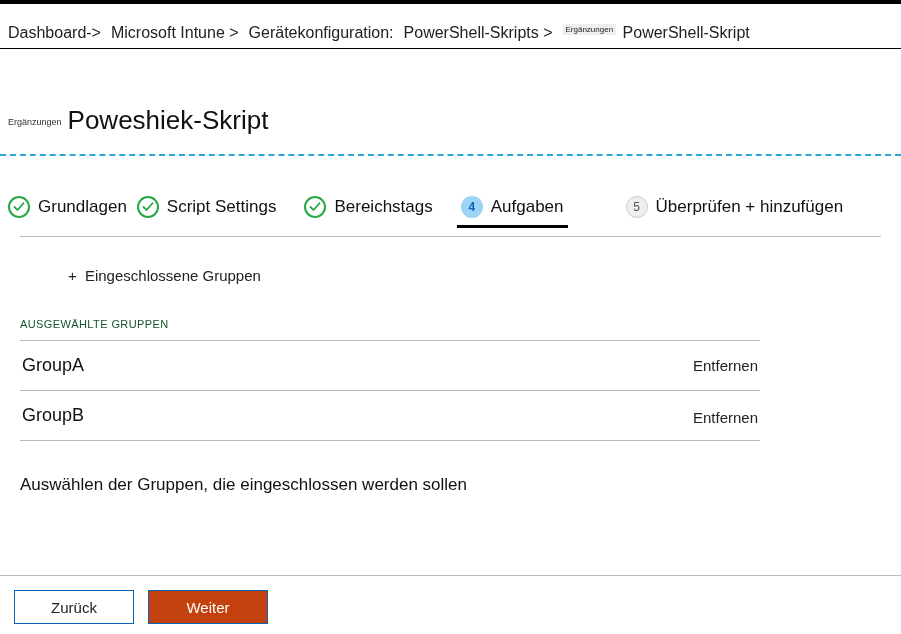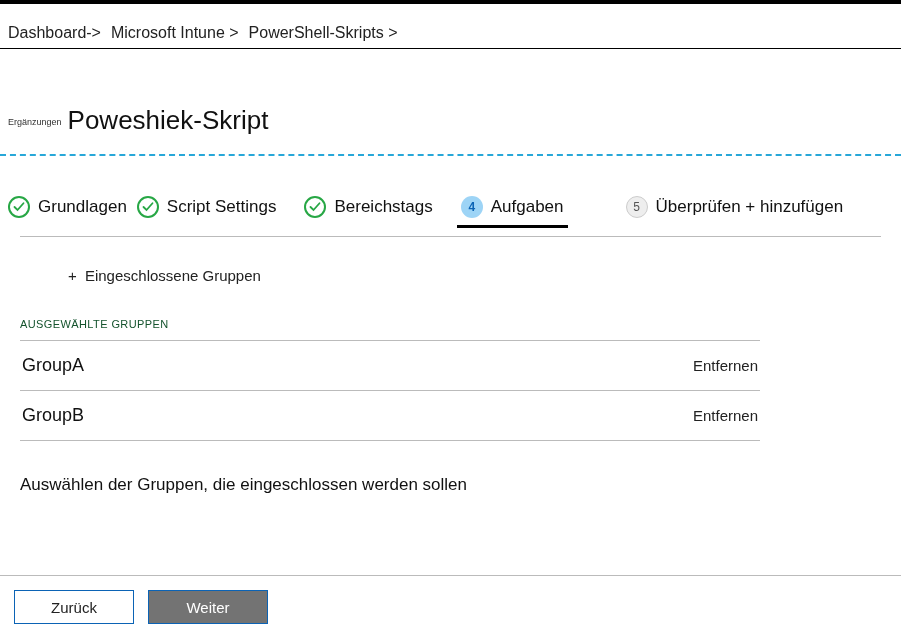--- a/index.html
+++ b/index.html
@@ -28,39 +28,44 @@
   .step-label { font-size:17px; }
   .active-label { font-weight:400; }
   .step-underline { position:absolute; left:-4px; right:-4px; bottom:-10px; height:3px; background:#000;}
   .wizard-bottom { border-bottom:1px solid #bbb; margin:8px 20px 0 20px;}
 
   .section { padding:22px 20px 0 20px; width:780px;}
   .add-row { font-size:15px; color:#222; padding:8px 0 12px 0;margin-left:48px;}
   .plus { font-weight:400; margin-right:4px; }
   .col-header { font-size:11px; letter-spacing:0.4px; color:#14532d; padding:22px 0 10px 0; }
   .group-row { display:flex; justify-content:space-between; align-items:center; border-top:1px solid #bbb; padding:14px 2px; font-size:18px;}
-  .group-row:last-of-type { border-bottom:1px solid #bbb; }
+  .group-row:last-of-type { border-bottom:1px solid #bbb;align-items:flex-end; }
   .remove { font-size:15px; color:#222; }
 
   .hint { font-size:17px; padding:34px 0 0 0; color:#111;}
 
   .footer { position:absolute; left:0; right:0; bottom:10px; border-top:1px solid #bbb; padding:14px 14px 0 14px; display:flex; gap:14px;}
   .btn { height:34px; min-width:120px; display:flex; align-items:center; justify-content:center; font-size:15px; cursor:pointer;}
   .btn-secondary { border:1.5px solid #0b63b5; color:#222; background:#fff;}
-  .btn-primary { background:#737373; color:#fff; border:1.5px solid #0b63b5;}
+  .btn-primary { background:#c2410c; color:#fff; border:1.5px solid #0b63b5;}
 
   .check-svg { width:12px; height:12px; }
 </style>
 </head>
 <body>
 
 <div class="breadcrumb">
   <span class="bc-item">Dashboard-&gt;</span>
   <span class="bc-item">Microsoft Intune &gt;</span>
+  <span class="bc-item bc-emph">Gerätekonfiguration:</span>
   <span class="bc-item">PowerShell-Skripts &gt;</span>
+  <span class="bc-item bc-block">
+    <span class="bc-sup bc-gray">Ergänzungen</span>
+    <span>PowerShell-Skript</span>
+  </span>
 </div>
 
 <div class="titlebar">
   <span class="title-sup">Ergänzungen</span>
   <span class="page-title">Poweshiek-Skript</span>
 </div>
 
 <div class="dashed-sep"></div>
 
 <div class="wizard">

